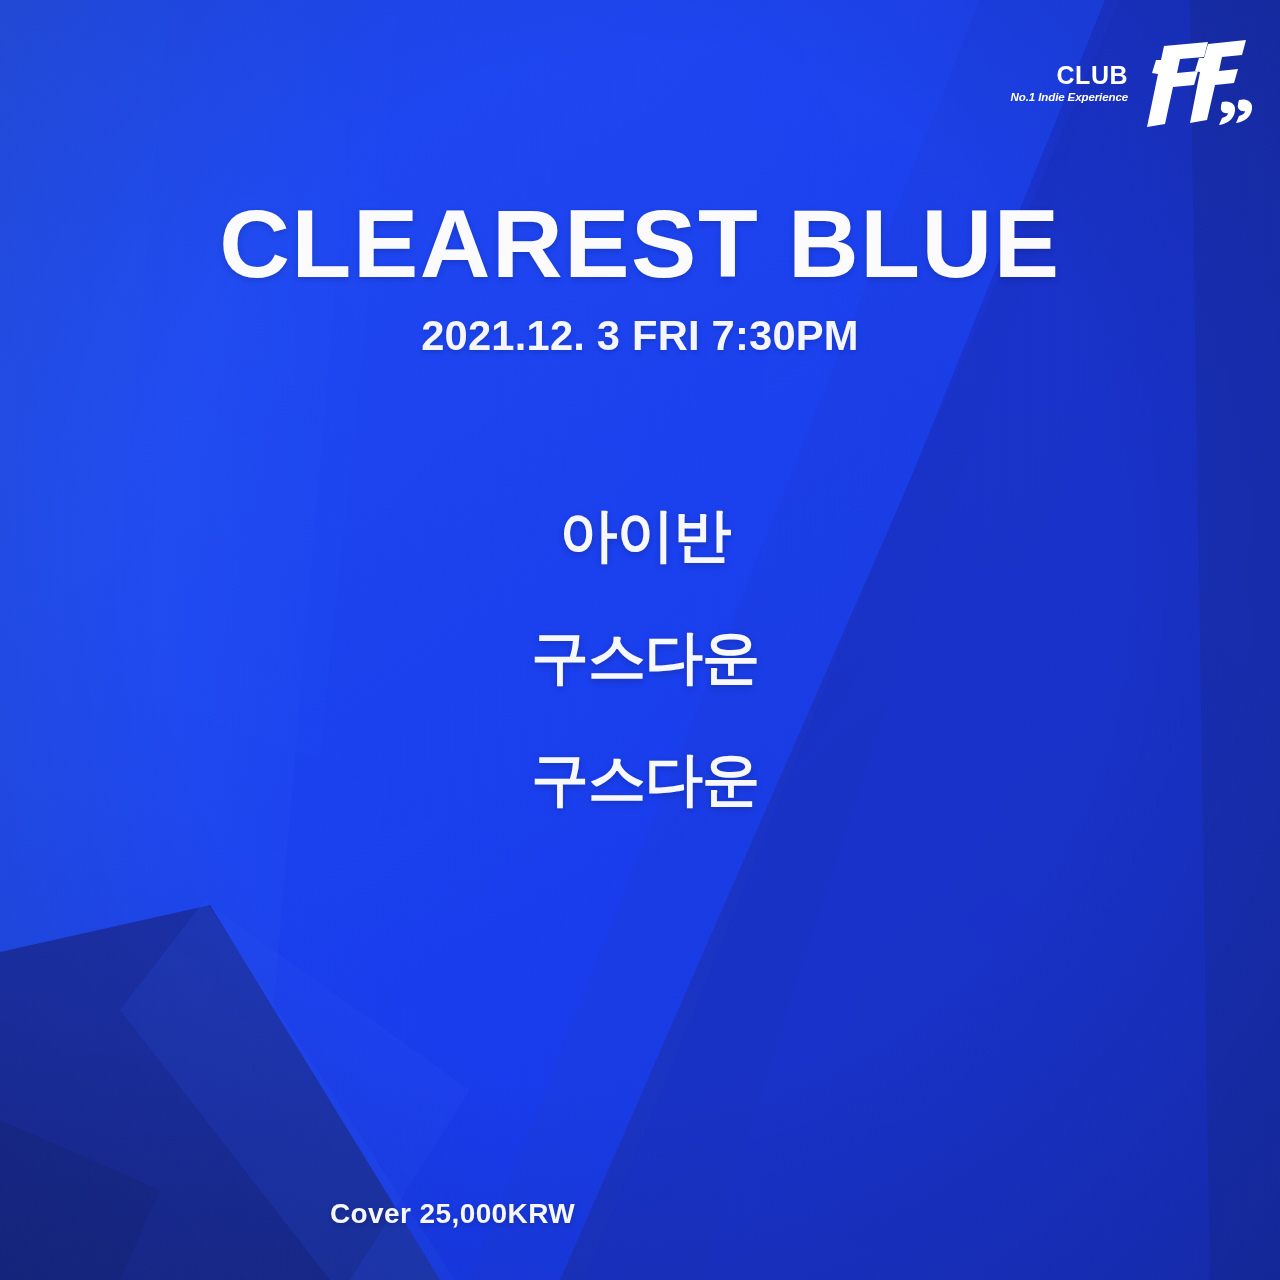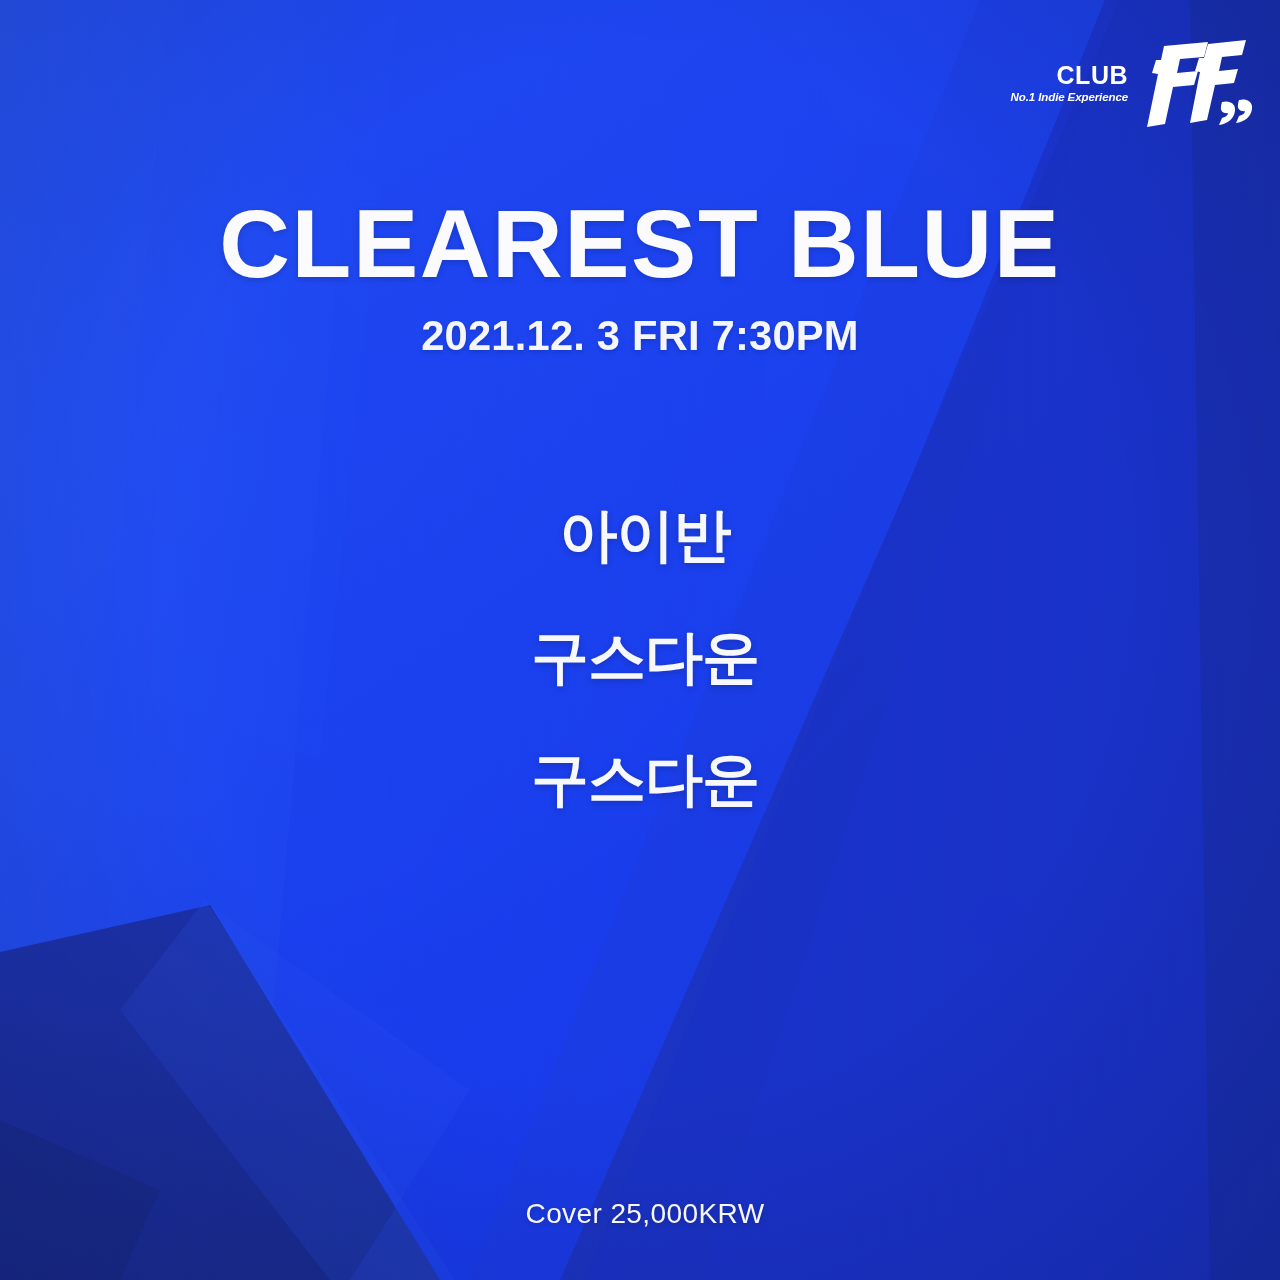--- a/index.html
+++ b/index.html
@@ -128,24 +128,24 @@
     white-space: nowrap;
     text-shadow: 0 2px 7px rgba(0,0,0,.2);
   }
 
   
   .cover {
     position: absolute;
     top: 1198px;
     left: 330px;
     width: 630px;
-    text-align: center;
+    text-align: left;
     color: #f6f7fb;
     font-size: 28px;
-    font-weight: 400;
+    font-weight: 700;
     letter-spacing: .4px;
     text-shadow: 0 2px 5px rgba(0,0,0,.18);
   }
 </style>
 </head>
 <body>
 
 <div class="poster">
 
   <div class="facet">

